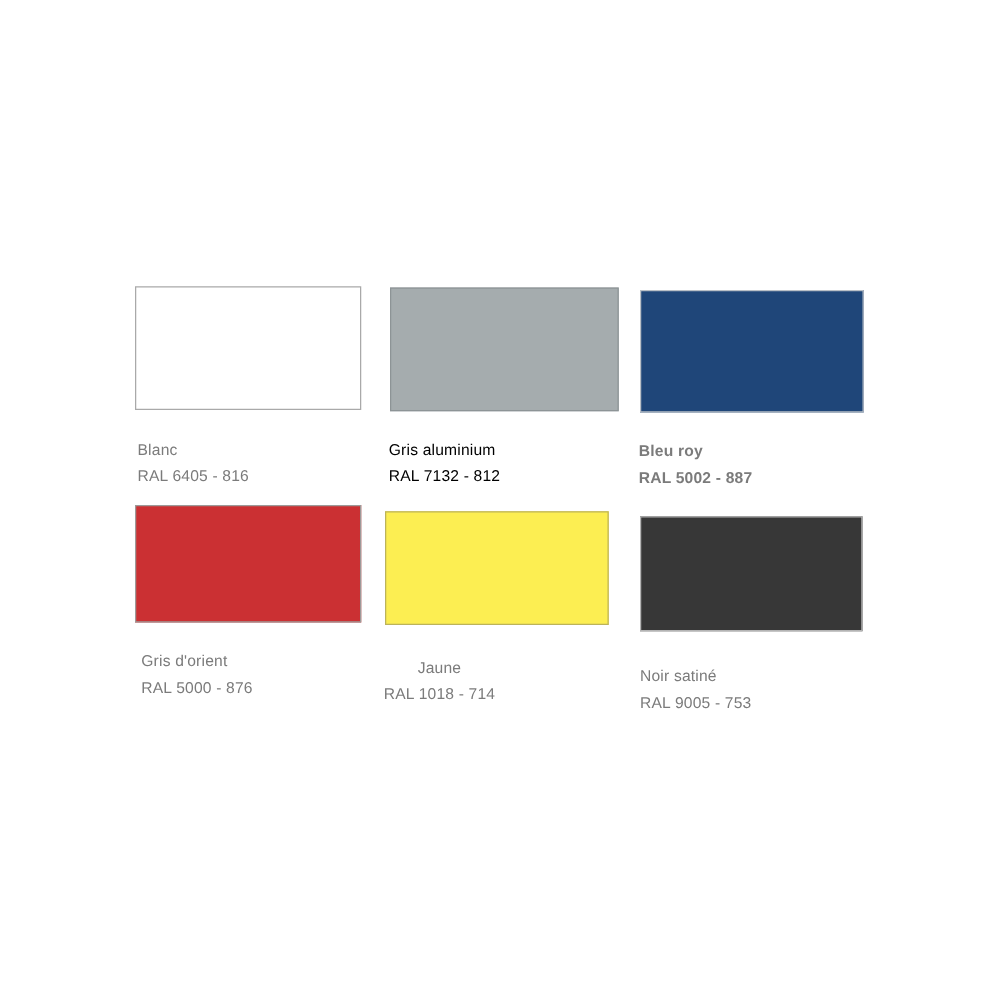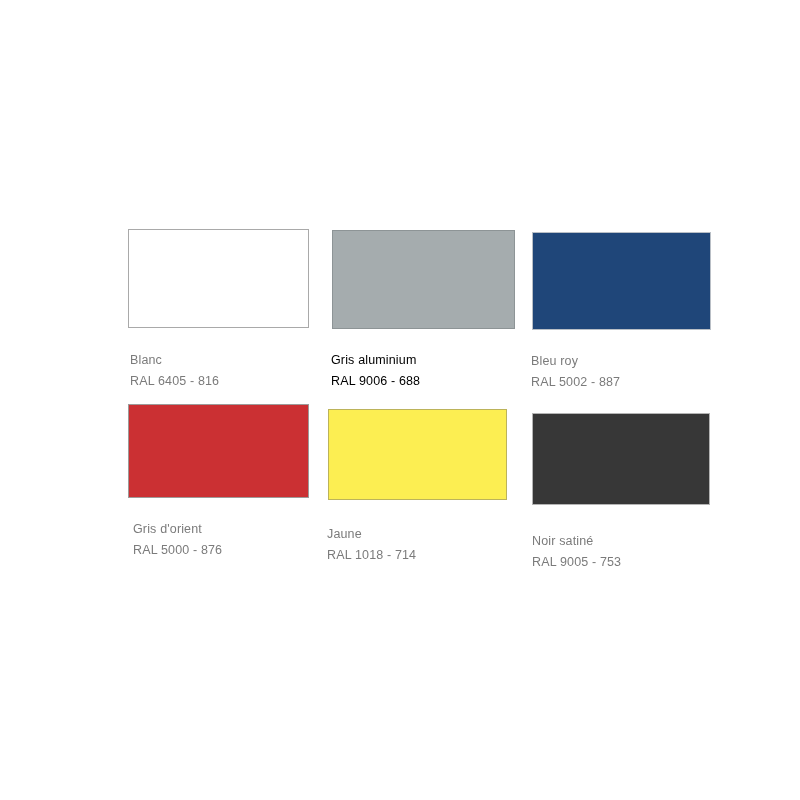--- a/index.html
+++ b/index.html
@@ -10,21 +10,20 @@
     width: 800px;
     height: 800px;
     background: #ffffff;
     font-family: "Liberation Sans", sans-serif;
     overflow: hidden;
   }
   #swatch-chart {
     position: relative;
     width: 696px;
     height: 800px;
-    margin-left: 20px;
   }
   .swatch-item {
     position: absolute;
   }
   .swatch-chip {
     position: absolute;
     box-sizing: border-box;
   }
   .swatch-caption {
     position: absolute;
@@ -49,43 +48,43 @@
     <div class="swatch-caption" style="left: 110px; top: 350px; color: rgb(123, 123, 123);">
       <span class="swatch-name">Blanc</span>
       <span class="swatch-ref">RAL 6405 - 816</span>
     </div>
   </div>
 
   <div class="swatch-item">
     <div class="swatch-chip" style="left: 312px; top: 230px; width: 183px; height: 99px; background: rgb(165, 172, 174); border: 1px solid rgb(141, 148, 150);"></div>
     <div class="swatch-caption" style="left: 311px; top: 350px; color: #000000;">
       <span class="swatch-name">Gris aluminium</span>
-      <span class="swatch-ref">RAL 9006 - 688</span>
+      <span class="swatch-ref">RAL 7132 - 812</span>
     </div>
   </div>
 
   <div class="swatch-item">
     <div class="swatch-chip" style="left: 512px; top: 232px; width: 179px; height: 98px; background: rgb(31, 70, 121); border: 1px solid rgb(185, 191, 198);"></div>
-    <div class="swatch-caption" style="left: 511px; top: 351px; color: rgb(123, 123, 123);">
+    <div class="swatch-caption" style="left: 511px; top: 351px; color: rgb(123, 123, 123); font-weight: bold;">
       <span class="swatch-name">Bleu roy</span>
       <span class="swatch-ref">RAL 5002 - 887</span>
     </div>
   </div>
 
   <div class="swatch-item">
     <div class="swatch-chip" style="left: 108px; top: 404px; width: 181px; height: 94px; background: rgb(203, 48, 51); border: 1px solid rgb(157, 154, 153);"></div>
     <div class="swatch-caption" style="left: 113px; top: 519px; color: rgb(123, 123, 123);">
       <span class="swatch-name">Gris d'orient</span>
       <span class="swatch-ref">RAL 5000 - 876</span>
     </div>
   </div>
 
   <div class="swatch-item">
     <div class="swatch-chip" style="left: 308px; top: 409px; width: 179px; height: 91px; background: rgb(252, 238, 82); border: 1px solid rgb(188, 179, 90);"></div>
-    <div class="swatch-caption" style="left: 307px; top: 524px; color: rgb(123, 123, 123);">
+    <div class="swatch-caption" style="left: 307px; top: 524px; color: rgb(123, 123, 123); text-align: center;">
       <span class="swatch-name">Jaune</span>
       <span class="swatch-ref">RAL 1018 - 714</span>
     </div>
   </div>
 
   <div class="swatch-item">
     <div class="swatch-chip" style="left: 512px; top: 413px; width: 178px; height: 92px; background: rgb(55, 55, 55); border: 1px solid rgb(180, 180, 180);"></div>
     <div class="swatch-caption" style="left: 512px; top: 531px; color: rgb(123, 123, 123);">
       <span class="swatch-name">Noir satiné</span>
       <span class="swatch-ref">RAL 9005 - 753</span>

